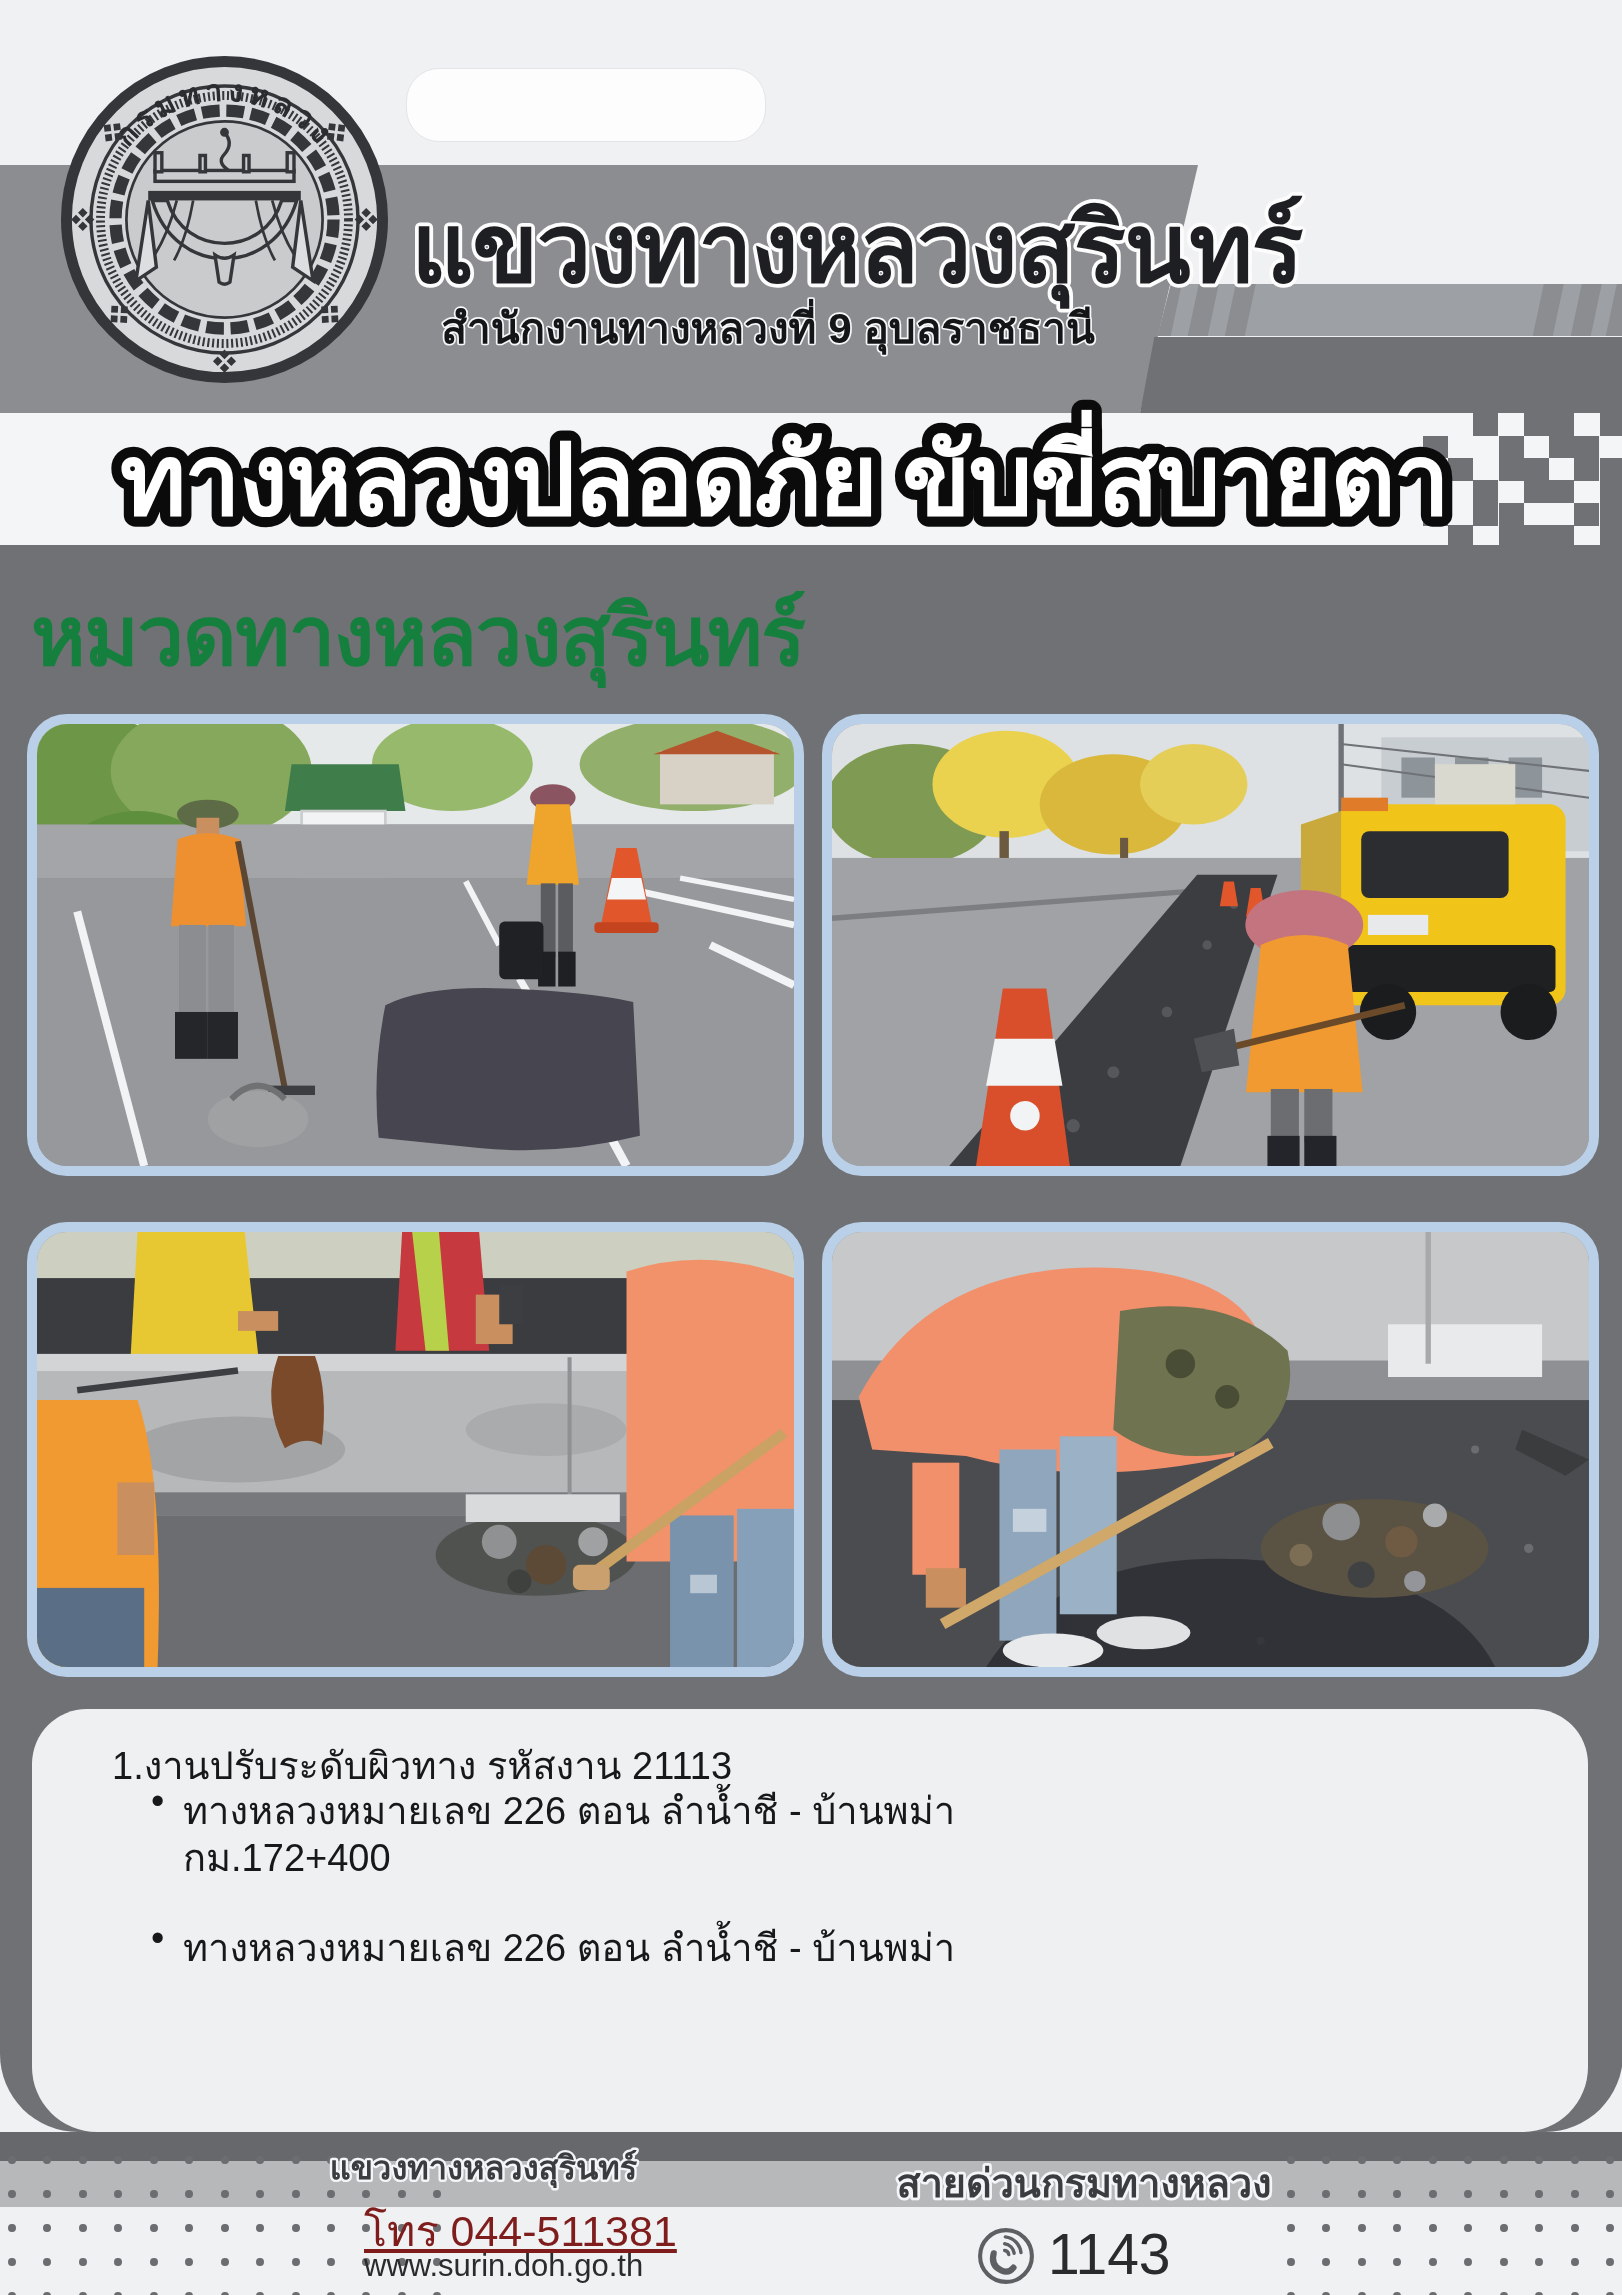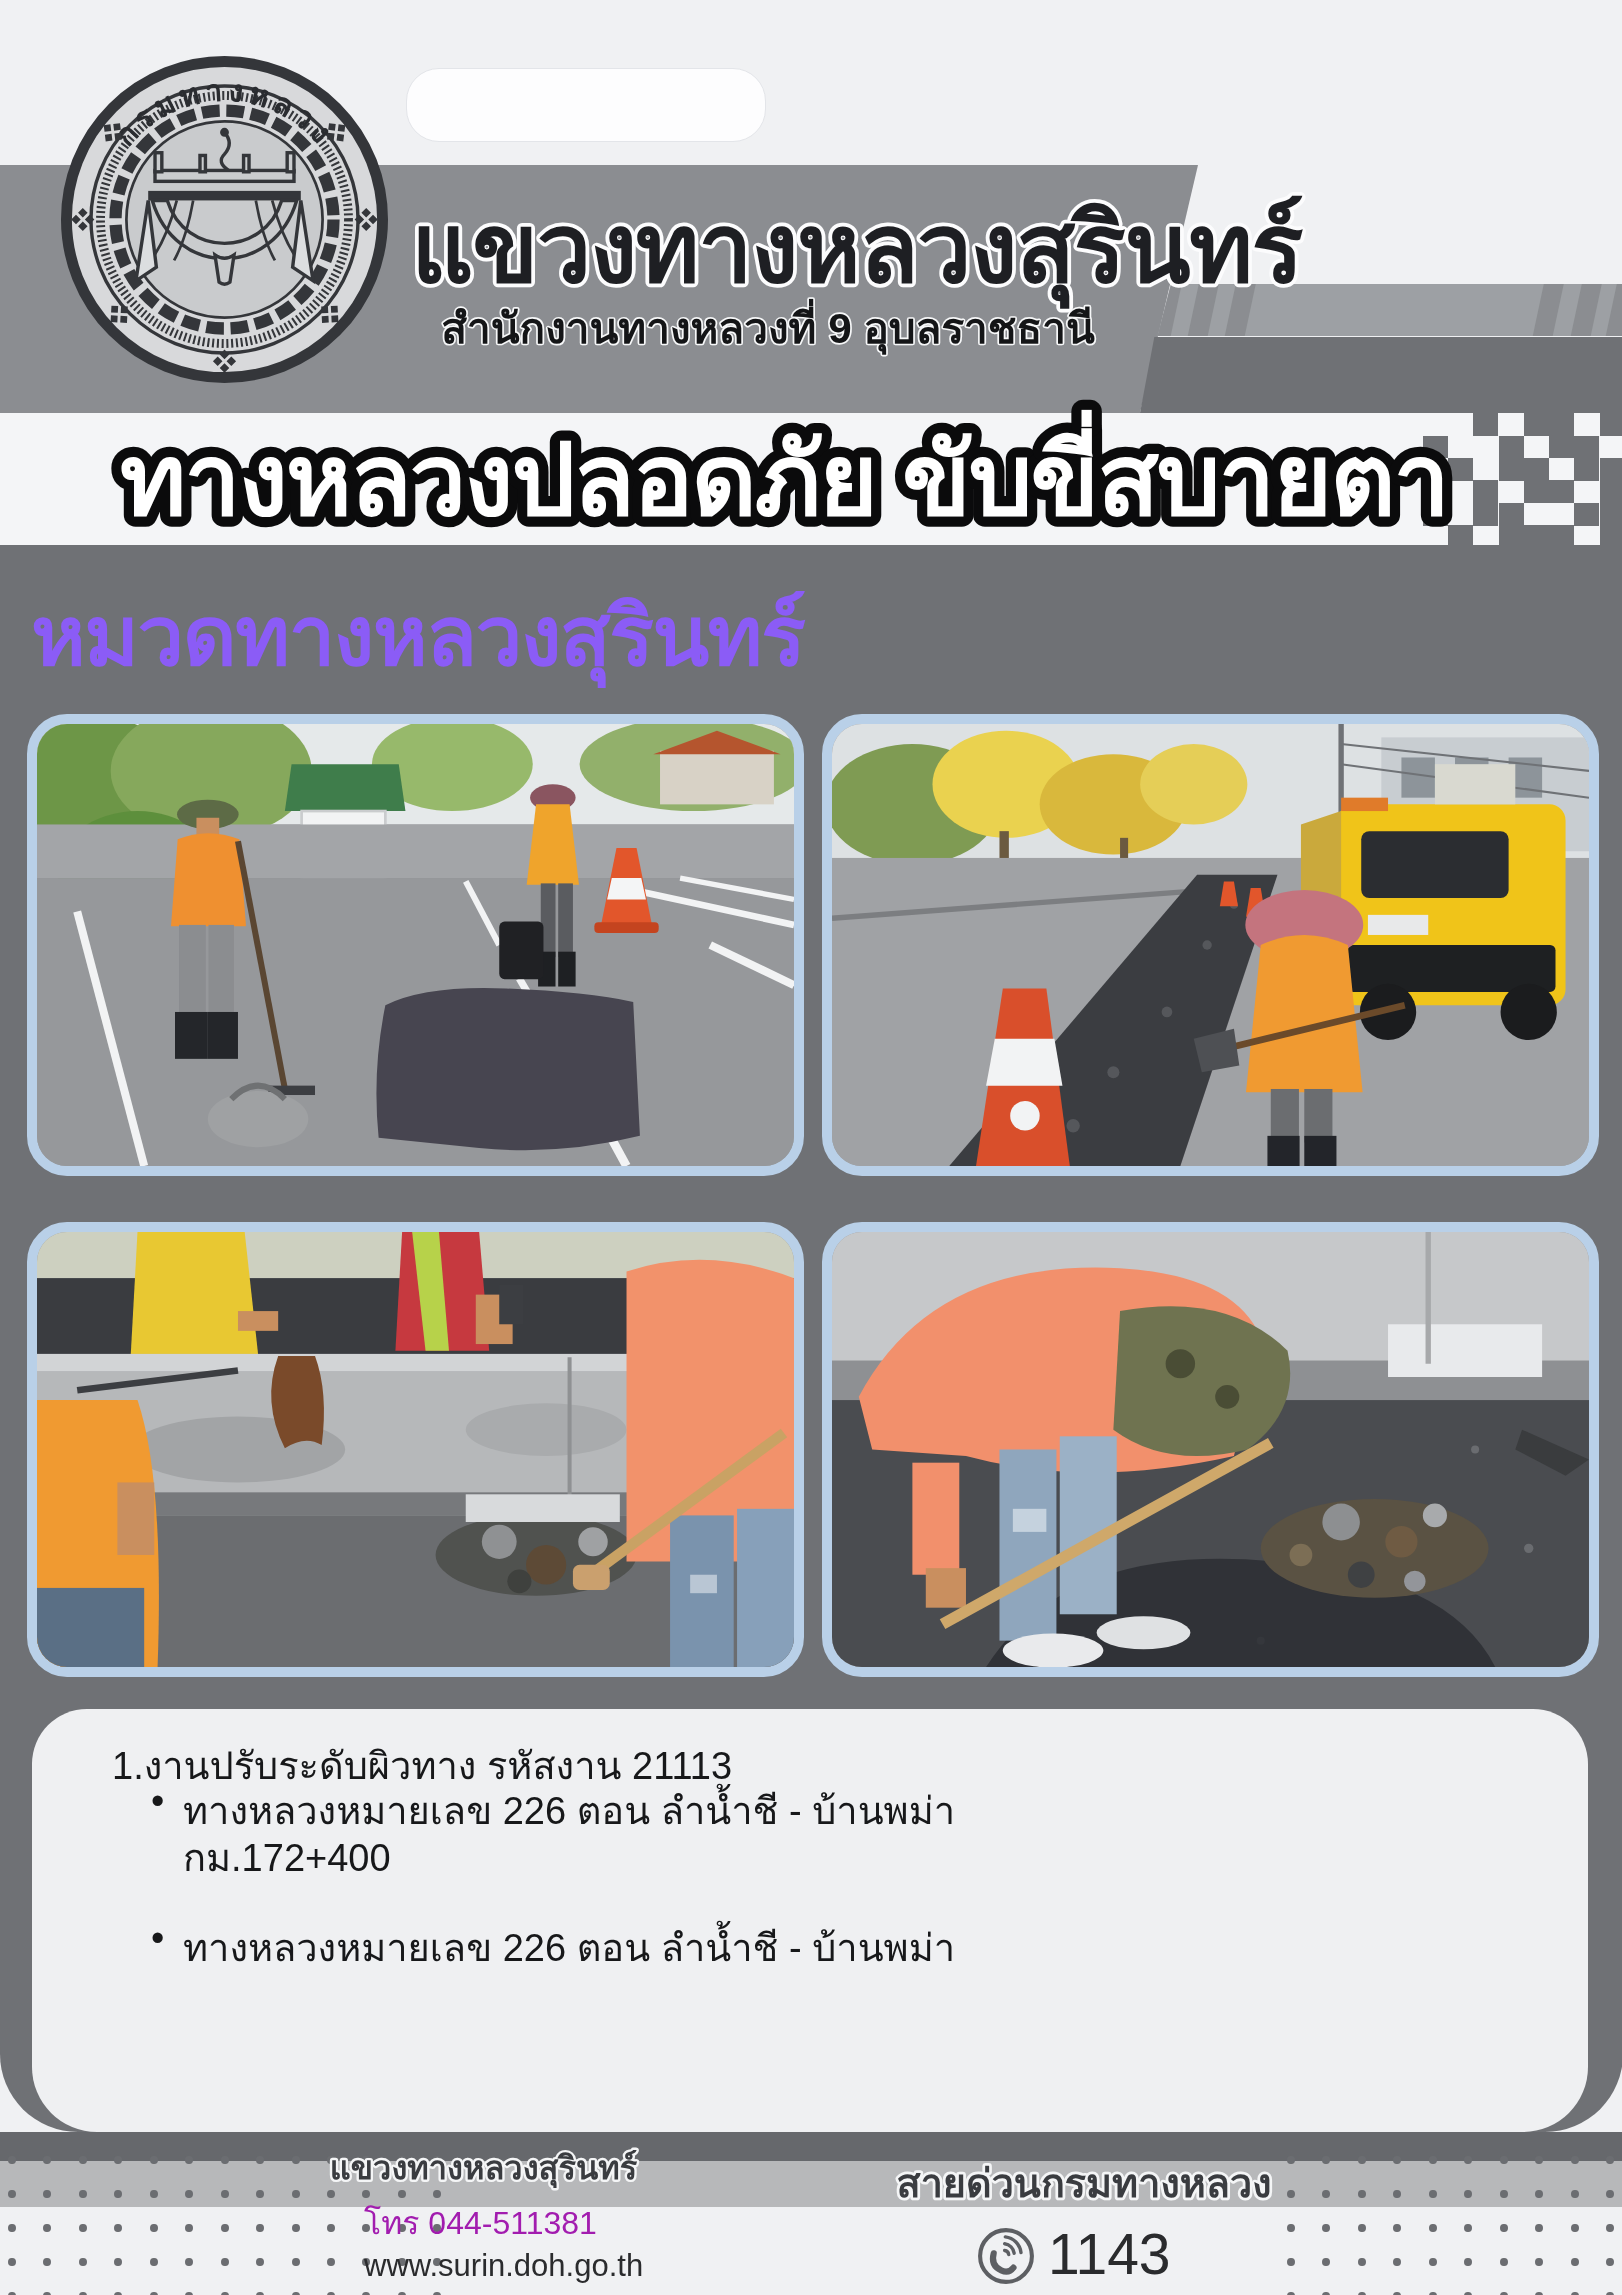--- a/index.html
+++ b/index.html
@@ -31,21 +31,21 @@
   
   .banner-band{left:0;top:413px;width:1623px;height:132px;background:#f4f5f7;}
   .dissolve{left:1423px;top:413px;width:200px;height:132px;overflow:hidden;}
   .dissolve i{position:absolute;width:25px;height:25px;background:#6f7175;}
   .banner-svg{left:0;top:413px;width:1623px;height:132px;overflow:visible;}
   .slogan-text{font-size:148px;font-weight:bold;fill:#ffffff;stroke:#0b0b0c;stroke-width:30px;
     paint-order:stroke;stroke-linejoin:round;letter-spacing:-3px;}
 
   
   .panel{left:0;top:545px;width:1623px;height:1587px;background:#6f7175;border-radius:0 0 78px 78px;}
-  .section-heading{left:31px;top:570px;font-size:83px;font-weight:bold;color:#8b5cf6;
+  .section-heading{left:31px;top:570px;font-size:83px;font-weight:bold;color:#15803d;
     letter-spacing:-1.4px;white-space:nowrap;}
 
   
   .photo{position:absolute;box-sizing:border-box;border:10.2px solid #b9d0e8;border-radius:40px;
     overflow:hidden;background:#9a9c9e;}
   .photo svg{display:block;width:100%;height:100%;}
   #photo1{left:27px;top:714px;width:777px;height:462px;}
   #photo2{left:822px;top:714px;width:777px;height:462px;}
   #photo3{left:27px;top:1222px;width:777px;height:455px;}
   #photo4{left:822px;top:1222px;width:777px;height:455px;}
@@ -56,21 +56,21 @@
   .info-line{position:absolute;font-size:38px;font-weight:500;color:#17181a;white-space:nowrap;}
 
   
   .f-dark{left:0;top:2132px;width:1623px;height:29px;background:#66686c;}
   .f-light{left:0;top:2161px;width:1623px;height:46px;background:#b7b8ba;}
   .dotgrid{position:absolute;top:2156px;height:140px;}
   .dotgrid b{position:absolute;width:7.5px;height:8.2px;border-radius:50%;background:#6b6d71;}
   .f-office-svg{left:286px;top:2140px;width:395px;height:57px;overflow:visible;}
   .f-office-text{font-size:48px;font-weight:bold;fill:#3a3c40;stroke:#f4f5f6;stroke-width:7px;
     paint-order:stroke;stroke-linejoin:round;}
-  .f-phone{left:364px;top:2197px;font-size:32px;color:#a21caf;}
+  .f-phone{left:364px;top:2197px;font-size:43px;color:#7f1d1d;text-decoration:underline;}
   .f-web{left:364px;top:2248px;font-size:31px;color:#2a2b2d;}
   .f-hotline-svg{left:859px;top:2152px;width:450px;height:63px;overflow:visible;}
   .f-hotline-text{font-size:58px;font-weight:bold;fill:#3a3c40;stroke:#f4f5f6;stroke-width:8px;
     paint-order:stroke;stroke-linejoin:round;}
   .f-icon{left:976px;top:2226px;width:60px;height:60px;}
   .f-number{left:1048px;top:2221px;font-size:57px;font-weight:500;color:#2a2b2d;}
 </style>
 </head>
 <body>
 

